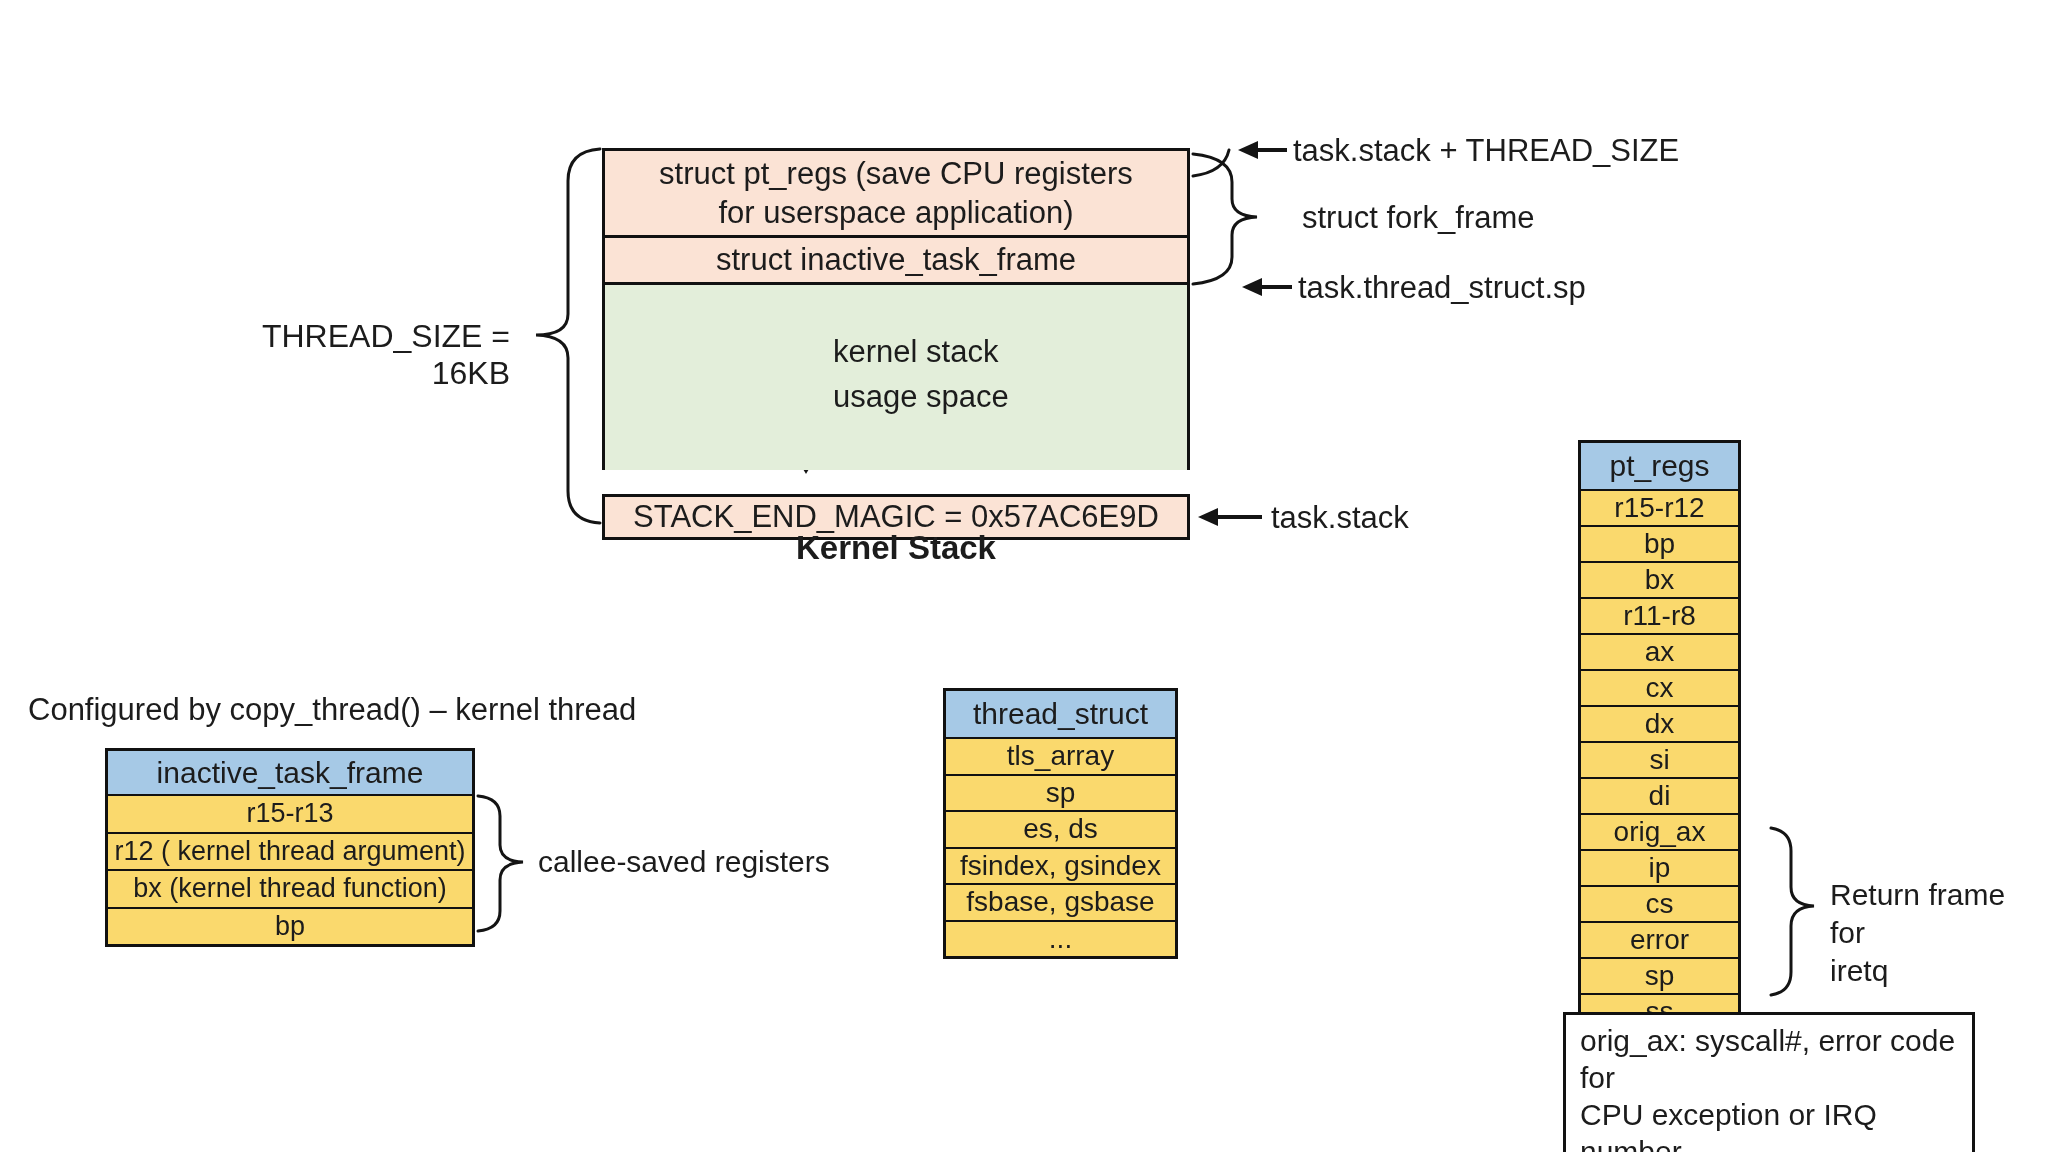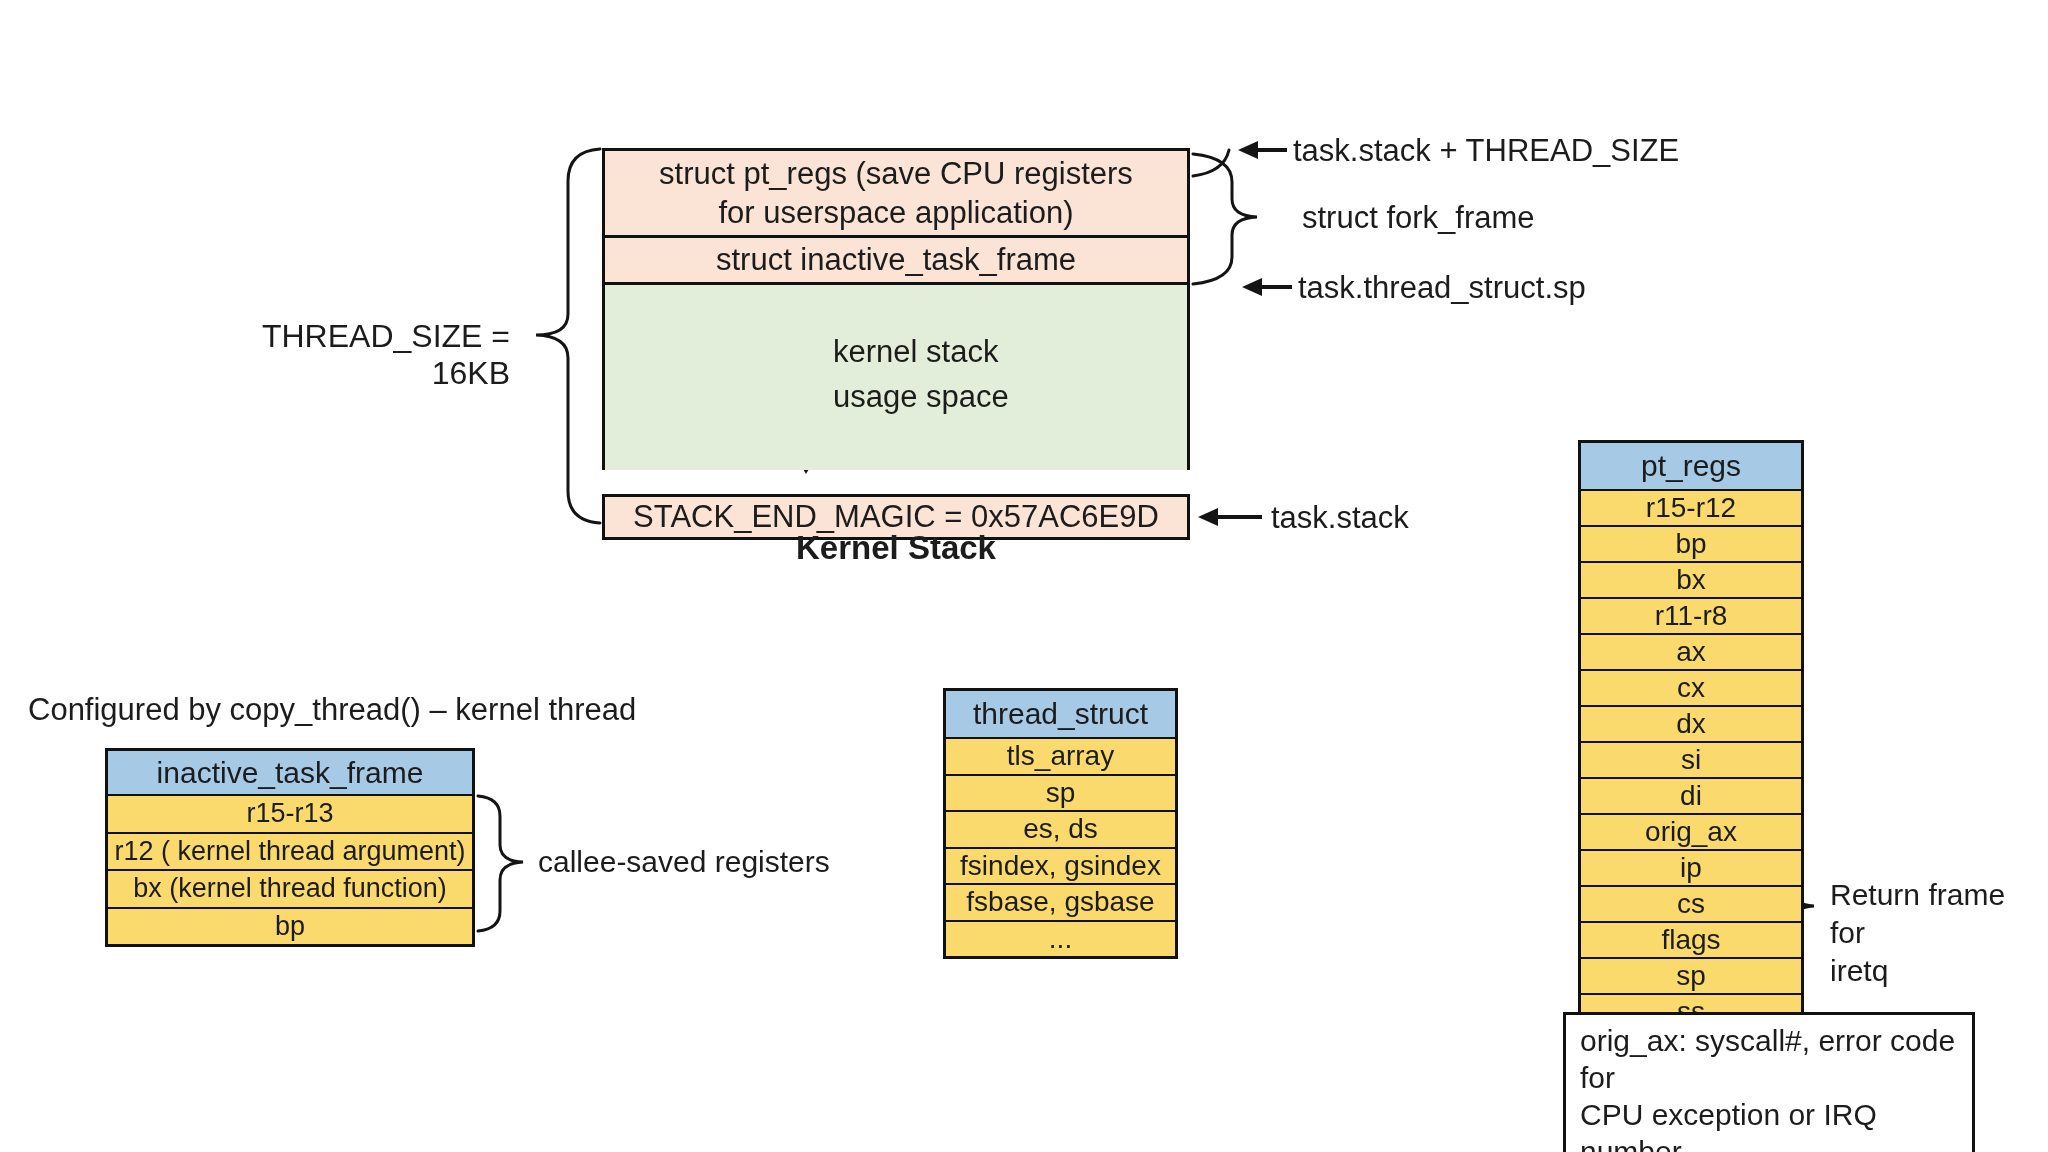--- a/index.html
+++ b/index.html
@@ -42,21 +42,21 @@
   .dtable{box-sizing:border-box;border:3px solid #111;text-align:center;}
   .thead{display:flex;align-items:center;justify-content:center;background:var(--blue);font-size:30px;}
   .trow{display:flex;align-items:center;justify-content:center;background:var(--yellow);
         border-top:2.5px solid #111;}
   .itf{left:105px;top:748px;width:370px;}
   .itf .thead{height:43px;}
   .itf .trow{height:35.5px;font-size:27px;}
   .ts{left:943px;top:688px;width:235px;}
   .ts .thead{height:46px;}
   .ts .trow{height:34.5px;font-size:28px;}
-  .pt{left:1578px;top:440px;width:226px;}
+  .pt{left:1578px;top:440px;width:163px;}
   .pt .thead{height:46px;}
   .pt .trow{height:34px;font-size:28px;}
 
   .copy-heading{left:28px;top:692px;font-size:31px;}
   .callee-label{left:538px;top:845px;font-size:30px;white-space:nowrap;}
   .iretq-label{left:1830px;top:876px;font-size:30px;line-height:38px;}
 
   .note-box{left:1563px;top:1012px;width:412px;box-sizing:border-box;border:3px solid #111;
             padding:7px 14px 9px 14px;font-size:30px;line-height:37px;background:#fff;}
 </style>
@@ -142,21 +142,21 @@
         <div class="trow">bx</div>
         <div class="trow">r11-r8</div>
         <div class="trow">ax</div>
         <div class="trow">cx</div>
         <div class="trow">dx</div>
         <div class="trow">si</div>
         <div class="trow">di</div>
         <div class="trow">orig_ax</div>
         <div class="trow">ip</div>
         <div class="trow">cs</div>
-        <div class="trow">flags</div>
+        <div class="trow">error</div>
         <div class="trow">sp</div>
         <div class="trow">ss</div>
       </div>
   </div>
   <div class="abs iretq-label">
     <div>Return frame for</div>
     <div>iretq</div>
   </div>
 
   <div class="abs note-box">

